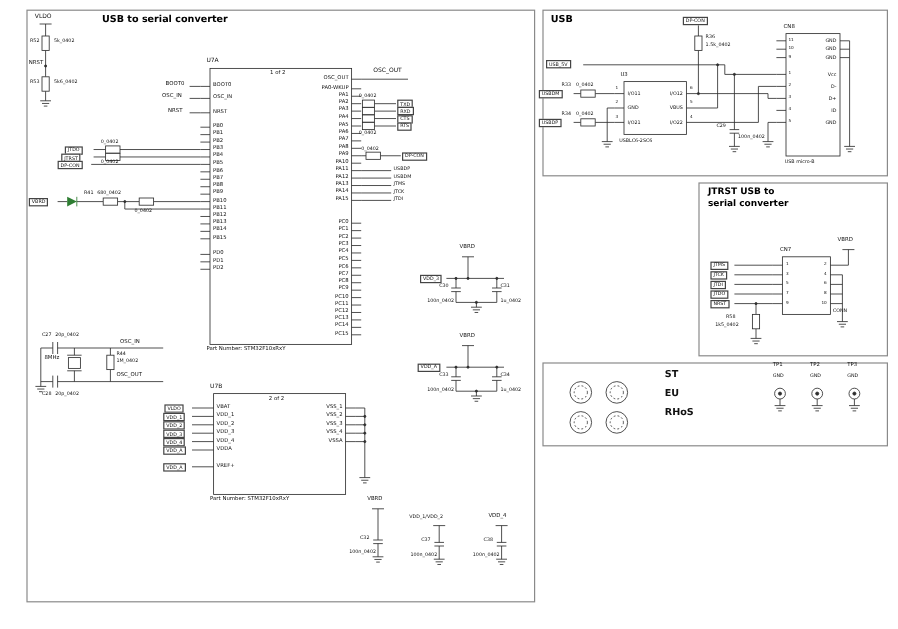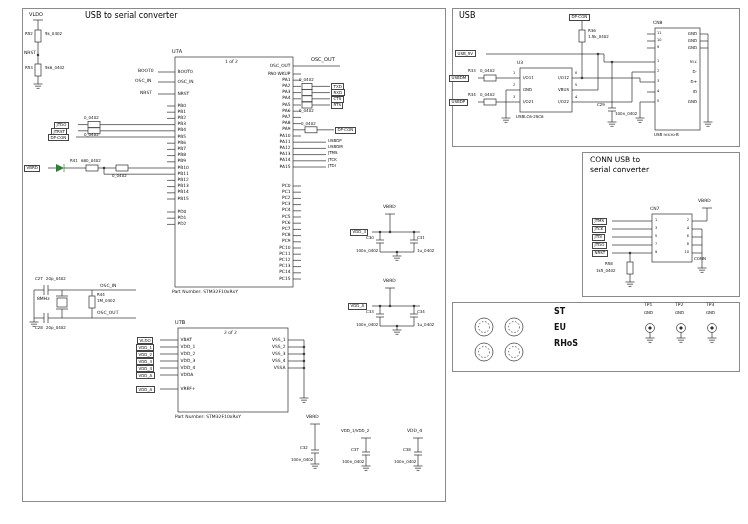--- a/index.html
+++ b/index.html
@@ -9,21 +9,21 @@
   #p-main{left:22px;top:8px;width:424px;height:494px}
   #p-usb{left:452px;top:8px;width:288px;height:139px}
   #p-jtag{left:582px;top:152px;width:158px;height:145px}
   #p-logos{left:452px;top:302px;width:288px;height:70px}
   #wires{position:absolute;left:0;top:0}
   #labels{position:absolute;inset:0}
   .lbl{position:absolute;line-height:1;white-space:pre;color:var(--tx,#111);font-family:"DejaVu Sans",sans-serif}
   .lbl.b{font-weight:bold}
   .lbl.f{border:0.5px solid #444;padding:0.5px 1.5px;background:#fff}
   .lbl.r{transform:translateX(-100%)}
-  .title{position:absolute;line-height:1.1;font-weight:normal;color:#000;white-space:pre}
+  .title{position:absolute;line-height:1.1;font-weight:bold;color:#000;white-space:pre}
 </style>
 </head>
 <body>
 
 <div id="root" style="--pb: #8a8a8a; --tx: #111111;">
   <div class="panel" id="p-main"></div>
   <div class="panel" id="p-usb"></div>
   <div class="panel" id="p-jtag"></div>
   <div class="panel" id="p-logos"></div>
 
@@ -370,21 +370,21 @@
       <circle cx="712" cy="328" r="1.3" fill="#2f2f2f" stroke="#2f2f2f" stroke-width="0.7"></circle>
       <line x1="712" y1="332.5" x2="712" y2="338" stroke="#2f2f2f" stroke-width="0.7"></line>
       <line x1="707.5" y1="338" x2="716.5" y2="338" stroke="#2f2f2f" stroke-width="0.7"></line>
       <line x1="709" y1="340.2" x2="715" y2="340.2" stroke="#2f2f2f" stroke-width="0.7"></line>
       <line x1="710.5" y1="342.4" x2="713.5" y2="342.4" stroke="#2f2f2f" stroke-width="0.7"></line>
     </svg>
 
   <div id="labels">
     <span class="title" style="left:85px;top:12px;font-size:8px">USB to serial converter</span>
     <span class="title" style="left:459px;top:12px;font-size:8px">USB</span>
-    <span class="title" style="left:590px;top:156px;font-size:7.5px">CONN USB to</span>
+    <span class="title" style="left:590px;top:156px;font-size:7.5px">JTRST USB to</span>
     <span class="title" style="left:590px;top:166px;font-size:7.5px">serial converter</span>
   <span class="lbl" style="left: 29px; top: 12px; font-size: 5px;">VLDO</span>
       <span class="lbl" style="left: 25px; top: 32px; font-size: 4px;">R52</span>
       <span class="lbl" style="left: 45px; top: 32px; font-size: 4px;">5k_0402</span>
       <span class="lbl" style="left: 24px; top: 51px; font-size: 4.5px;">NRST</span>
       <span class="lbl" style="left: 25px; top: 66px; font-size: 4px;">R53</span>
       <span class="lbl" style="left: 45px; top: 66px; font-size: 4px;">5k6_0402</span>
       <span class="lbl" style="left: 138px; top: 68.5px; font-size: 4.5px;">BOOT0</span>
       <span class="lbl" style="left: 135px; top: 78.5px; font-size: 4.5px;">OSC_IN</span>
       <span class="lbl" style="left: 140px; top: 90.5px; font-size: 4.5px;">NRST</span>

